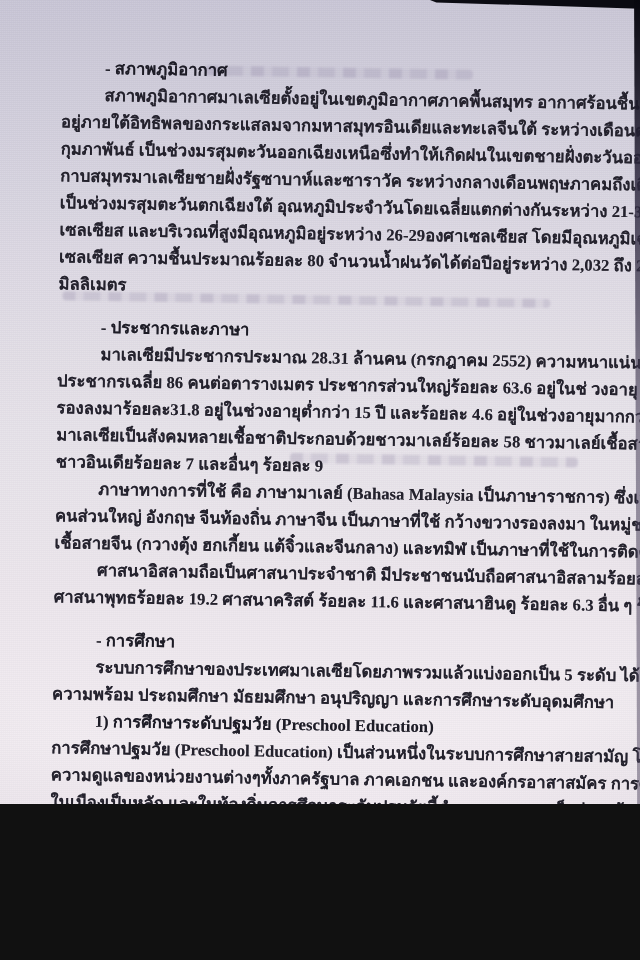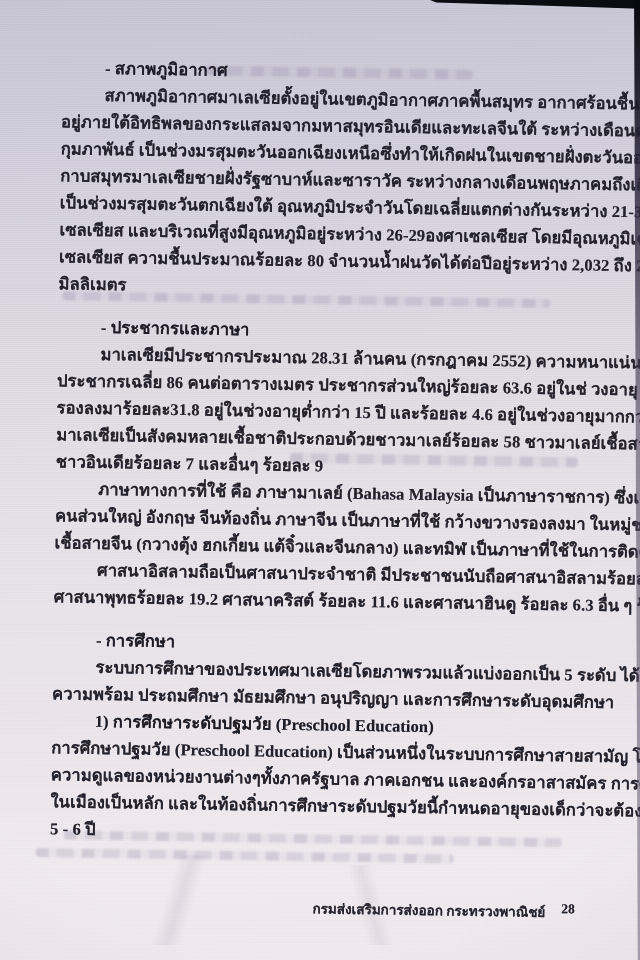--- a/index.html
+++ b/index.html
@@ -1,17 +1,17 @@
 <!DOCTYPE html>
 <html><head>
 <meta charset="utf-8">
 <style>
   html,body{margin:0;padding:0;background:#111;}
   #page{
-    position:relative;width:640px;height:960px;overflow:hidden;
+    position:relative;width:640px;height:804px;overflow:hidden;
     background:
       radial-gradient(130% 105% at 48% 42%, rgba(255,255,255,0.06) 55%, rgba(88,82,110,0.10) 100%),
       linear-gradient(178deg,#c6c3d3 0%, #cecbd9 12%, #dad6e1 30%, #e6e1e9 52%, #ece6ec 72%, #f2ecf1 90%, #f0e9ef 100%);
     font-family:"Liberation Serif","DejaVu Serif",serif;
   }
   #grain{
     position:absolute;inset:0;pointer-events:none;
     background-image:
       repeating-linear-gradient(0deg, rgba(255,255,255,0.018) 0 1px, rgba(40,40,70,0.018) 1px 2px),
       repeating-linear-gradient(90deg, rgba(255,255,255,0.014) 0 1px, rgba(40,40,70,0.014) 1px 2px);

